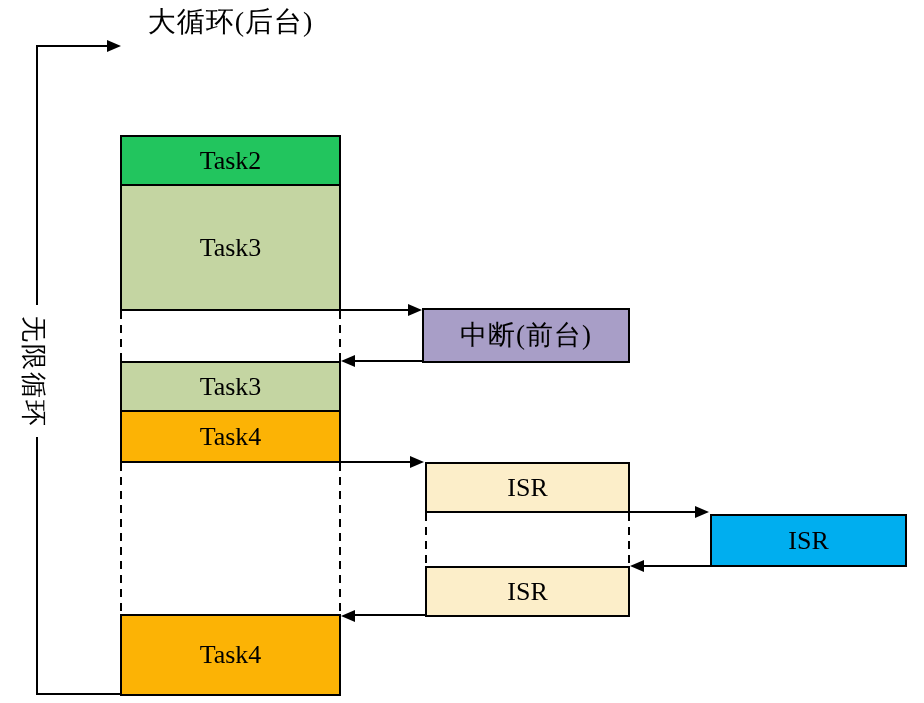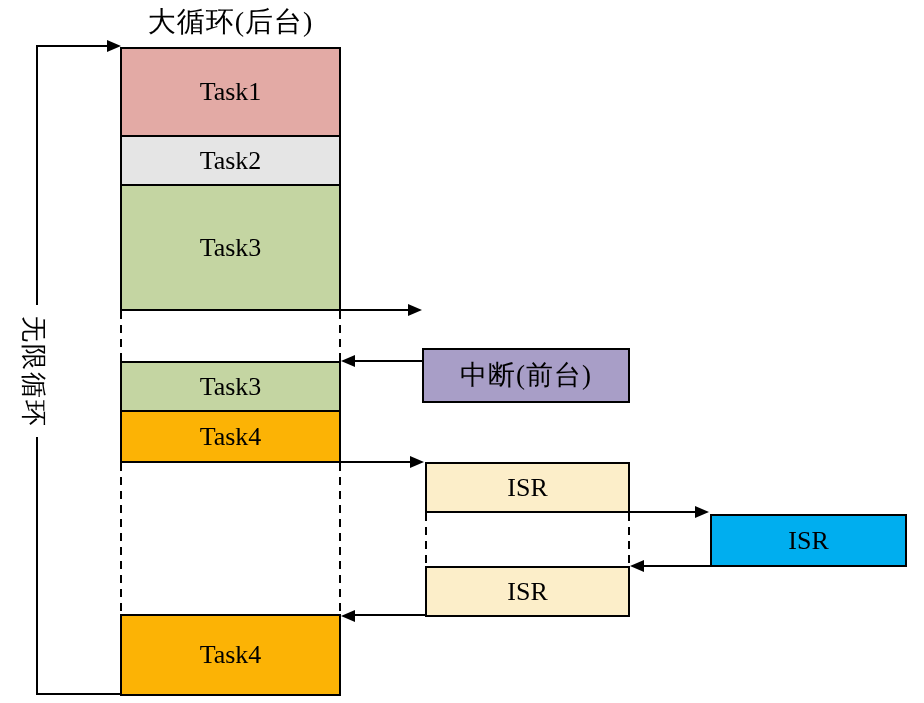--- a/index.html
+++ b/index.html
@@ -12,21 +12,21 @@
     overflow:hidden;
   }
   .box{
     position:absolute;
     border:2px solid #000;
     box-sizing:border-box;
     display:flex;align-items:center;justify-content:center;
     font-size:26px;
     line-height:1;
   }
-  .cjk{font-size:27px;letter-spacing:1px;margin-top:40px;}
+  .cjk{font-size:27px;letter-spacing:1px;}
   .title{
     position:absolute;
     font-size:28px;
     text-align:center;
     white-space:nowrap;
     letter-spacing:1px;
   }
   .hline{position:absolute;height:2px;background:#000;}
   .vline{position:absolute;width:2px;background:#000;}
   .vdash{
@@ -63,24 +63,21 @@
 
   <div class="title" style="left:120px;top:3px;width:221px;">大循环(后台)</div>
 
   <div class="hline" style="left:37px;top:45px;width:72px;"></div>
   <div class="arr-r" style="left:107px;top:40px;"></div>
   <div class="vline" style="left:36px;top:45px;height:260px;"></div>
   <div class="vertical-label">无限循环</div>
   <div class="vline" style="left:36px;top:437px;height:258px;"></div>
   <div class="hline" style="left:36px;top:693px;width:86px;"></div>
 
-  <div class="box" style="left: 120px; top: 47px; width: 221px; height: 90px; background-color: rgb(227, 170, 165);">
-    <span>Task1</span>
-  </div>
-  <div class="box" style="left: 120px; top: 135px; width: 221px; height: 51px; background-color: #e5e5e5;">
+  <div class="box" style="left: 120px; top: 135px; width: 221px; height: 51px; background-color: #22c55e;">
     <span>Task2</span>
   </div>
   <div class="box" style="left: 120px; top: 184px; width: 221px; height: 127px; background-color: rgb(196, 213, 162);">
     <span>Task3</span>
   </div>
   <div class="box" style="left: 120px; top: 361px; width: 221px; height: 51px; background-color: rgb(196, 213, 162);">
     <span>Task3</span>
   </div>
   <div class="box" style="left: 120px; top: 410px; width: 221px; height: 53px; background-color: rgb(252, 179, 5);">
     <span>Task4</span>

